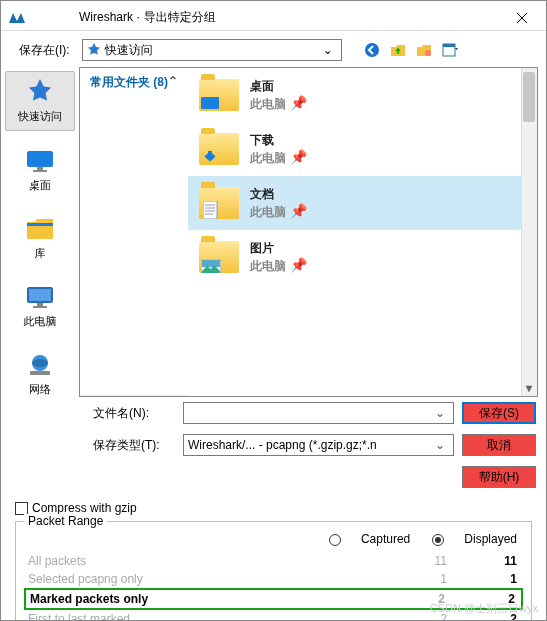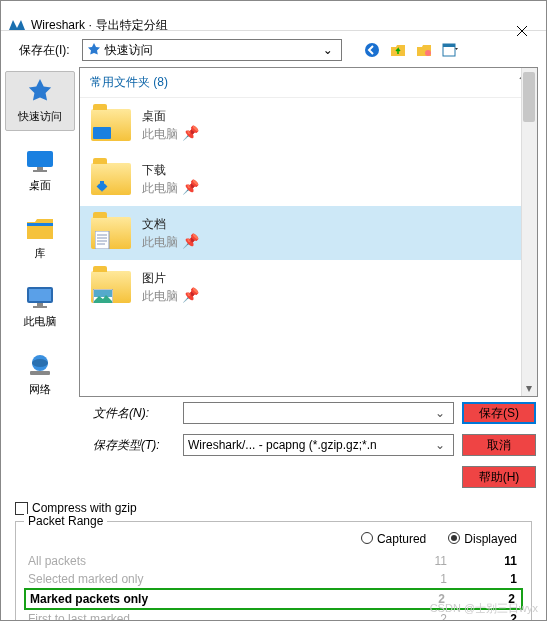--- a/index.html
+++ b/index.html
@@ -1,71 +1,71 @@
 <!DOCTYPE html>
 <html><head>
 <meta charset="utf-8">
 <style>
 * { box-sizing: border-box; margin: 0; padding: 0; font-family: "Microsoft YaHei", "Segoe UI", sans-serif; font-size: 12px; }
 body { background: #fff; width: 547px; height: 621px; border: 1px solid #888; position: relative; }
 
 
-.titlebar { height: 30px; display: flex; align-items: flex-start; padding: 16px 4px 0 8px; border-bottom: 1px solid #ddd; }
+.titlebar { height: 30px; display: flex; align-items: center; padding: 4px 4px 0 8px; border-bottom: 1px solid #ddd; gap: 48px; }
 .titlebar .logo { width: 16px; height: 16px; margin-right: 6px; }
 .titlebar .title { flex: 1; }
 .titlebar .close { width: 40px; height: 28px; display: flex; align-items: center; justify-content: center; }
 
 
 .savein-row { display: flex; align-items: center; padding: 8px 10px 6px 18px; gap: 8px; }
 .savein-row .lbl { margin-right: 4px; }
 .savein-row .combo { flex: 1; height: 22px; border: 1px solid #7a7a7a; display: flex; align-items: center; padding: 0 4px; gap: 4px; max-width: 260px; }
 .savein-row .combo .dd { margin-left: auto; width: 18px; text-align: center; }
 .nav-icons { display: flex; gap: 10px; margin-left: 14px; }
 .nav-icons svg, .nav-icons .icon { width: 16px; height: 16px; }
 
 
 .main { display: flex; height: 330px; }
 .places { width: 78px; display: flex; flex-direction: column; align-items: center; padding-top: 4px; gap: 10px; }
 .place { display: flex; flex-direction: column; align-items: center; gap: 3px; width: 70px; padding: 6px 0; }
 .place.sel { background: #e5e5e5; border: 1px solid #bbb; border-radius: 2px; }
 .place .icn { width: 32px; height: 28px; display: flex; align-items: center; justify-content: center; }
 .place .t { font-size: 11px; }
 
-.listwrap { flex: 1; border: 1px solid #888; margin-right: 8px; display: flex; flex-direction: column; position: relative; }
+.listwrap { flex: 1; border: 1px solid #888; margin-right: 8px; display: flex; flex-direction: row; position: relative; font-weight: bold; }
 .listhead { border-bottom: 1px solid #eee; padding: 6px 10px; color: #0a63a8; display: flex; justify-content: space-between; }
 .listhead .chev { color: #555; }
 .items { overflow: hidden; flex: 1; }
 .item { display: flex; align-items: center; gap: 10px; padding: 6px 10px; }
 .item.sel { background: #cde8f7; }
 .item .fi { width: 42px; height: 42px; display: flex; align-items: center; justify-content: center; }
 .item .txt .nm { color: #222; }
 .item .txt .sub { color: #888; font-size: 11px; }
 .item .pin { color: #999; margin-left: 4px; font-size: 14px; }
 .scrollbar { position: absolute; right: 0; top: 0; bottom: 0; width: 16px; background: #f0f0f0; border-left: 1px solid #ddd; }
 .sbthumb { position: absolute; top: 4px; right: 2px; width: 12px; height: 50px; background: #c7c7c7; border-radius: 2px; }
 .sbup, .sbdn { position: absolute; right: 0; width: 16px; height: 16px; display: flex; align-items: center; justify-content: center; color: #666; }
 .sbup { top: 0; } .sbdn { bottom: 0; }
 
 
 .fieldrow { display: flex; align-items: center; padding: 5px 10px 5px 92px; gap: 8px; }
-.fieldrow .lbl { width: 82px; font-style: italic; }
+.fieldrow .lbl { width: 82px; }
 .fieldrow .ctl { flex: 1; height: 22px; border: 1px solid #7a7a7a; display: flex; align-items: center; padding: 0 4px; }
 .fieldrow .ctl .dd { margin-left: auto; width: 18px; text-align: center; color: #555; }
 .btn { width: 74px; height: 22px; border: 1px solid #7a7a7a; background: #ef4444; display: flex; align-items: center; justify-content: center; }
 .btn.default { border: 1px solid #0078d7; box-shadow: 0 0 0 1px #0078d7 inset; }
 .btnrow-right { display: flex; justify-content: flex-end; padding: 5px 10px; }
 
 
 .opts { padding: 8px 14px 6px 14px; }
 .chk { display: flex; align-items: center; gap: 4px; margin-bottom: 6px; }
 .chk .box { width: 13px; height: 13px; border: 1px solid #333; }
 .group { border: 1px solid #bbb; padding: 8px; position: relative; }
 .group .legend { position: absolute; top: -8px; left: 8px; background: #fff; padding: 0 4px; }
 .tblhead { display: flex; justify-content: flex-end; gap: 22px; padding: 2px 6px 6px 0; }
-.radcol { display: flex; align-items: flex-start; gap: 4px; }
+.radcol { display: flex; align-items: flex-end; gap: 20px; }
 .radcol .r { width: 12px; height: 12px; border: 1px solid #333; border-radius: 50%; display: inline-flex; align-items: center; justify-content: center; }
 .radcol .r.on::after { content: ""; width: 6px; height: 6px; background: #333; border-radius: 50%; }
 .range-row { display: flex; align-items: center; padding: 2px 6px 2px 0; }
 .range-row .left { display: flex; align-items: flex-start; gap: 4px; width: 210px; }
 .range-row .c1, .range-row .c2 { width: 70px; text-align: right; }
 .range-row.dim .c1, .range-row.dim .left span:last-child { color: #aaa; }
 .range-row.hl { border: 2px solid #16a016; font-weight: bold; }
 
 .watermark { position: absolute; right: 8px; bottom: 4px; color: #ccc; font-size: 11px; }
 
@@ -292,21 +292,21 @@
           <span class="r"></span>
           <span>All packets</span>
         </div>
       <div style="flex:1"></div>
         <div class="c1">11</div>
         <div class="c2"><b>11</b></div>
     </div>
     <div class="range-row dim">
       <div class="left">
           <span class="r"></span>
-          <span>Selected marked only</span>
+          <span>Selected pcapng only</span>
         </div>
       <div style="flex:1"></div>
         <div class="c1">1</div>
         <div class="c2"><b>1</b></div>
     </div>
     <div class="range-row hl dim">
       <div class="left">
           <span class="r on"></span>
           <span style="color:#000">Marked packets only</span>
         </div>

